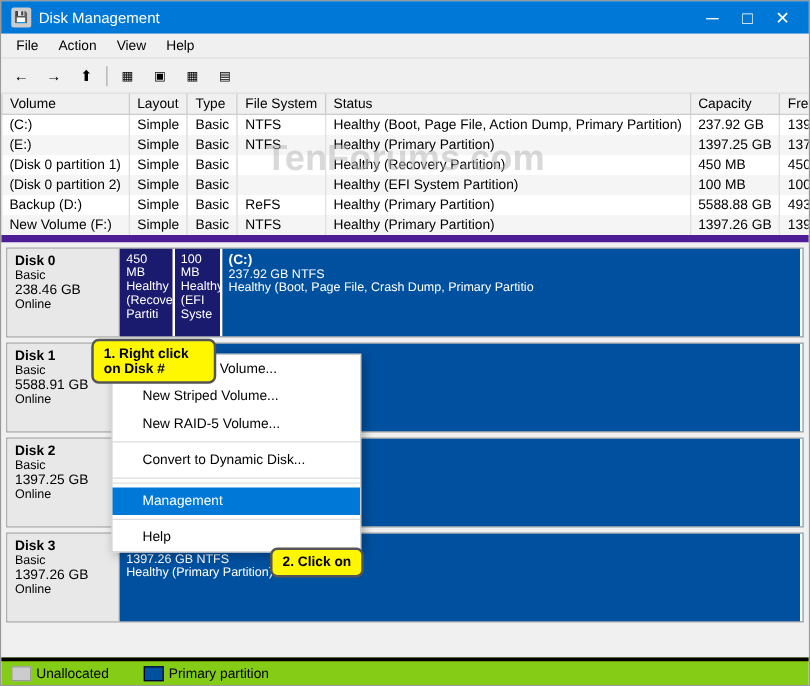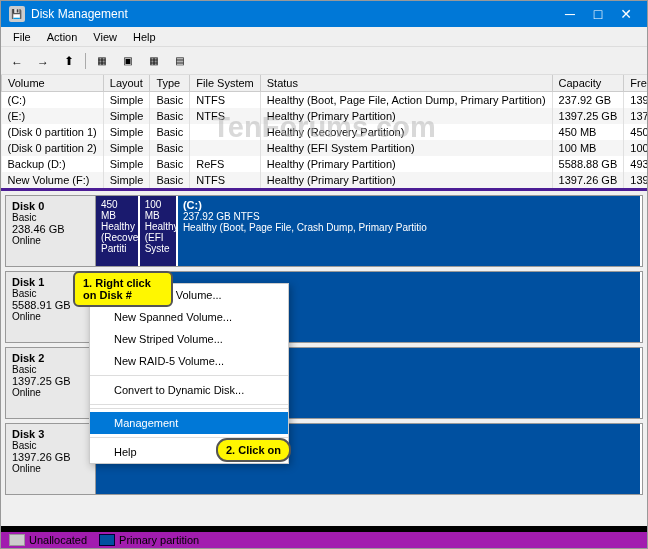--- a/index.html
+++ b/index.html
@@ -110,21 +110,21 @@
       display: flex;
       flex-direction: column;
       flex: 1;
       overflow: hidden;
     }
 
     
     .top-table {
       flex-shrink: 0;
       overflow: hidden;
-      border-bottom: 3px solid #4c1d95;
+      border-bottom: 6px solid #4c1d95;
     }
 
     table {
       width: 100%;
       border-collapse: collapse;
       font-size: 11px;
     }
 
     thead th {
       background: #f0f0f0;
@@ -201,26 +201,26 @@
     .part-dark {
       background: #1a1a6e;
       color: white;
     }
 
     .part-name { font-weight: bold; font-size: 11px; }
 
     
     .status-bar {
       height: 22px;
-      background: #a21caf;
-      border-top: 6px solid #000000;
+      background: #84cc16;
+      border-top: 3px solid #000000;
       display: flex;
       align-items: center;
       padding: 0 8px;
-      gap: 12px;
+      gap: 28px;
       flex-shrink: 0;
     }
 
     .legend-item {
       display: flex;
       align-items: center;
       gap: 4px;
       font-size: 11px;
     }
 
@@ -265,21 +265,20 @@
     }
 
     .callout-1 {
       left: 72px;
       top: 196px;
     }
 
     .callout-2 {
       left: 215px;
       top: 363px;
-      border-radius: 11px;
     }
 
     
     .watermark {
       position: absolute;
       top: 36px;
       left: 50%;
       transform: translateX(-50%);
       font-size: 29px;
       color: rgba(180,180,180,0.5);
@@ -459,21 +458,20 @@
               <div class="part-name">New Volume (F:)</div>
         <div>1397.26 GB NTFS</div>
         <div>Healthy (Primary Partition)</div>
             </div>
           </div>
         </div>
       </div>
 
     <div class="context-menu" id="context-menu">
         <div class="ctx-item">New Simple Volume...</div>
-        <div class="ctx-item">New Spanned Volume...</div>
         <div class="ctx-item">New Striped Volume...</div>
         <div class="ctx-item">New RAID-5 Volume...</div>
         <div class="ctx-separator"></div>
         <div class="ctx-item">Convert to Dynamic Disk...</div>
         <div class="ctx-separator"></div>
         <div class="ctx-separator"></div>
         <div class="ctx-item highlighted">Management</div>
         <div class="ctx-separator"></div>
         <div class="ctx-item">Help</div>
       </div>

